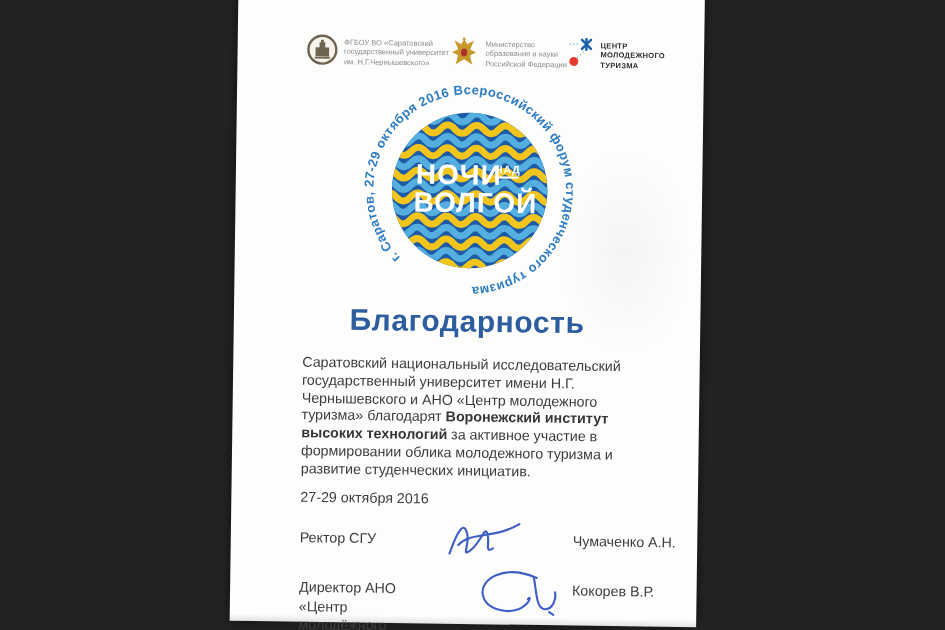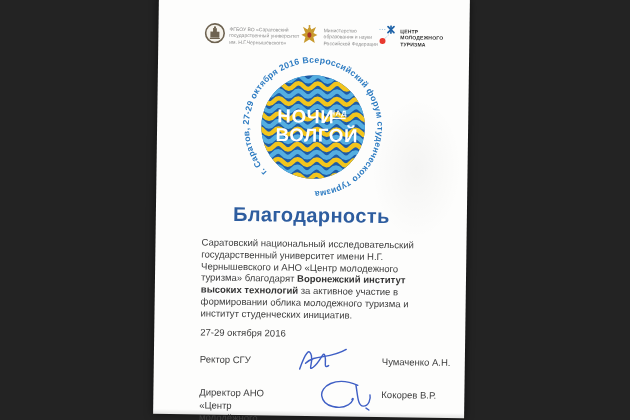--- a/index.html
+++ b/index.html
@@ -166,21 +166,21 @@
       <text x="56" y="131" font-size="27" letter-spacing="1">ВОЛГОЙ</text>
     </g>
 
     <text font-size="12.5" font-weight="bold" fill="#2e7cc2" letter-spacing="0.4">
       <textPath href="#ringPath">г. Саратов,  27-29 октября 2016    Всероссийский форум студенческого туризма</textPath>
     </text>
   </svg>
 
   <div class="cert-title">Благодарность</div>
 
-  <p class="body-text"><span>Саратовский национальный исследовательский государственный университет имени Н.Г. Чернышевского и АНО «Центр молодежного туризма» благодарят </span><b>Воронежский институт высоких технологий</b><span> за активное участие в формировании облика молодежного туризма и институт студенческих инициатив.</span></p>
+  <p class="body-text"><span>Саратовский национальный исследовательский государственный университет имени Н.Г. Чернышевского и АНО «Центр молодежного туризма» благодарят </span><b>Воронежский институт высоких технологий</b><span> за активное участие в формировании облика молодежного туризма и развитие студенческих инициатив.</span></p>
 
   <div class="date-line">27-29 октября 2016</div>
 
   <div class="sig-block">
 
     <div class="sig-role">
       <div>Ректор СГУ</div>
     </div>
     <svg class="sig-scrawl sig1" width="58" height="27" viewBox="0 0 60 28">
       <g fill="none" stroke="#3f5fc5" stroke-width="1.5" stroke-linecap="round">

